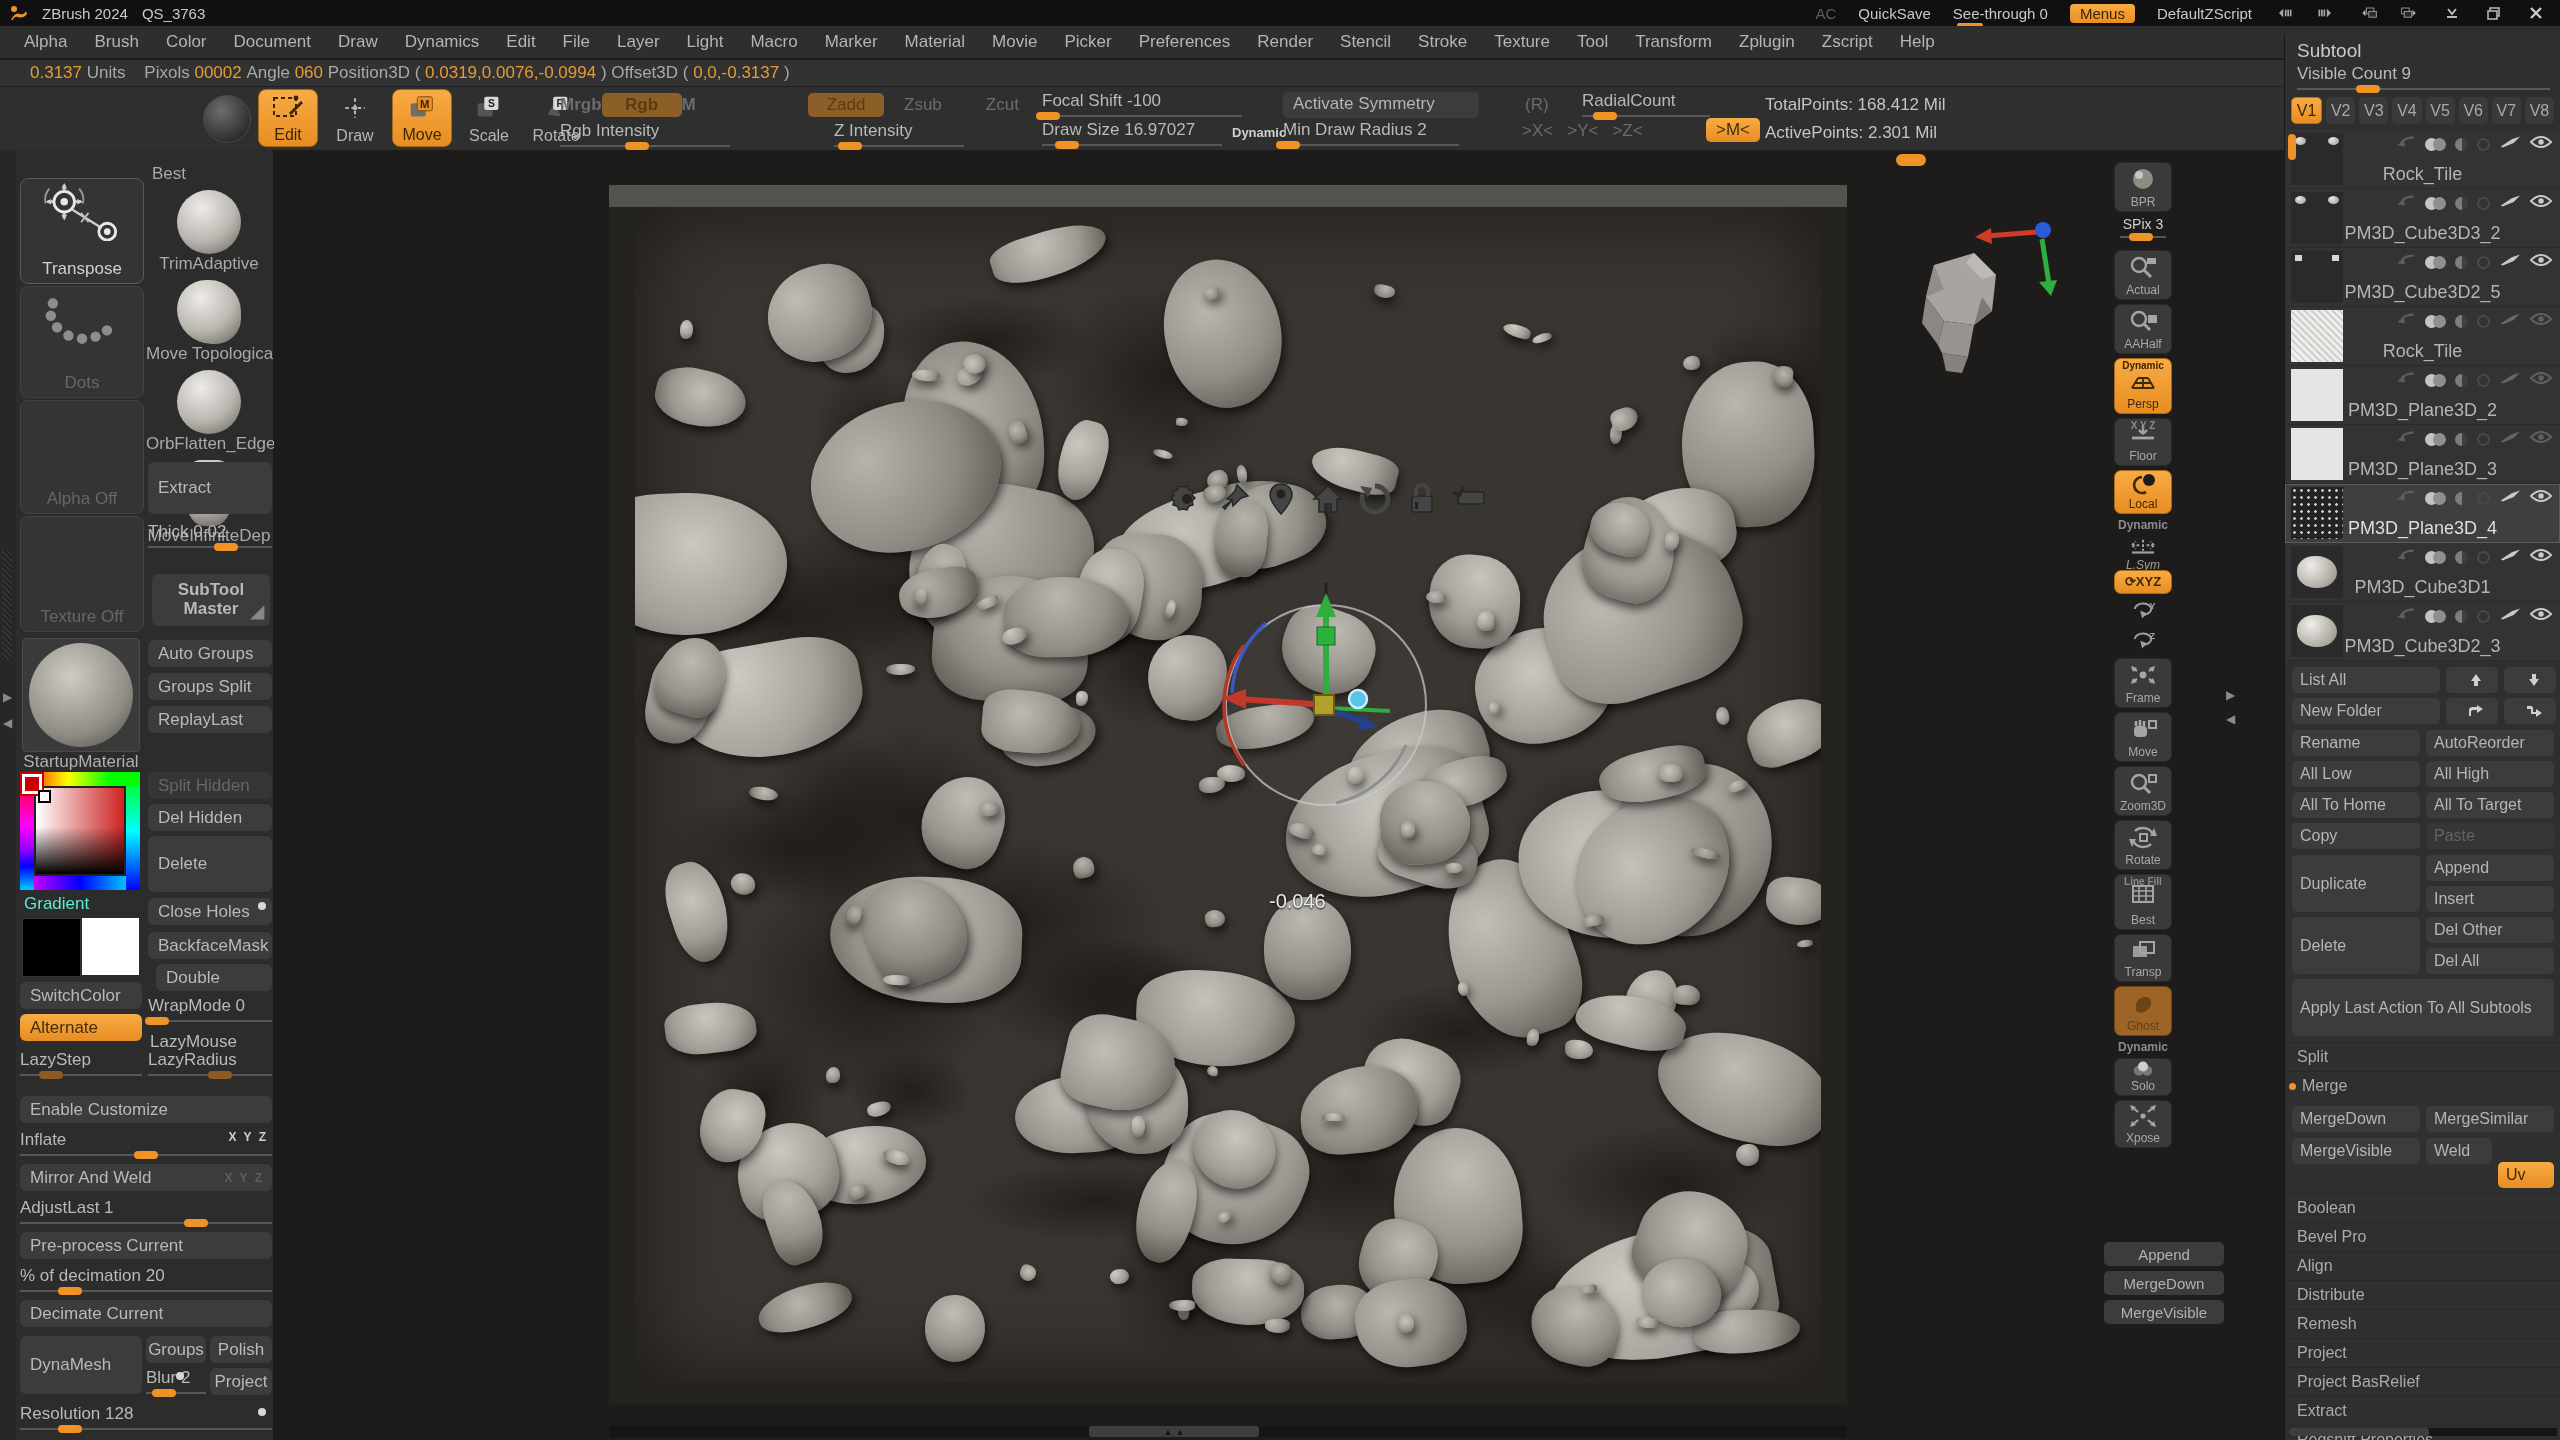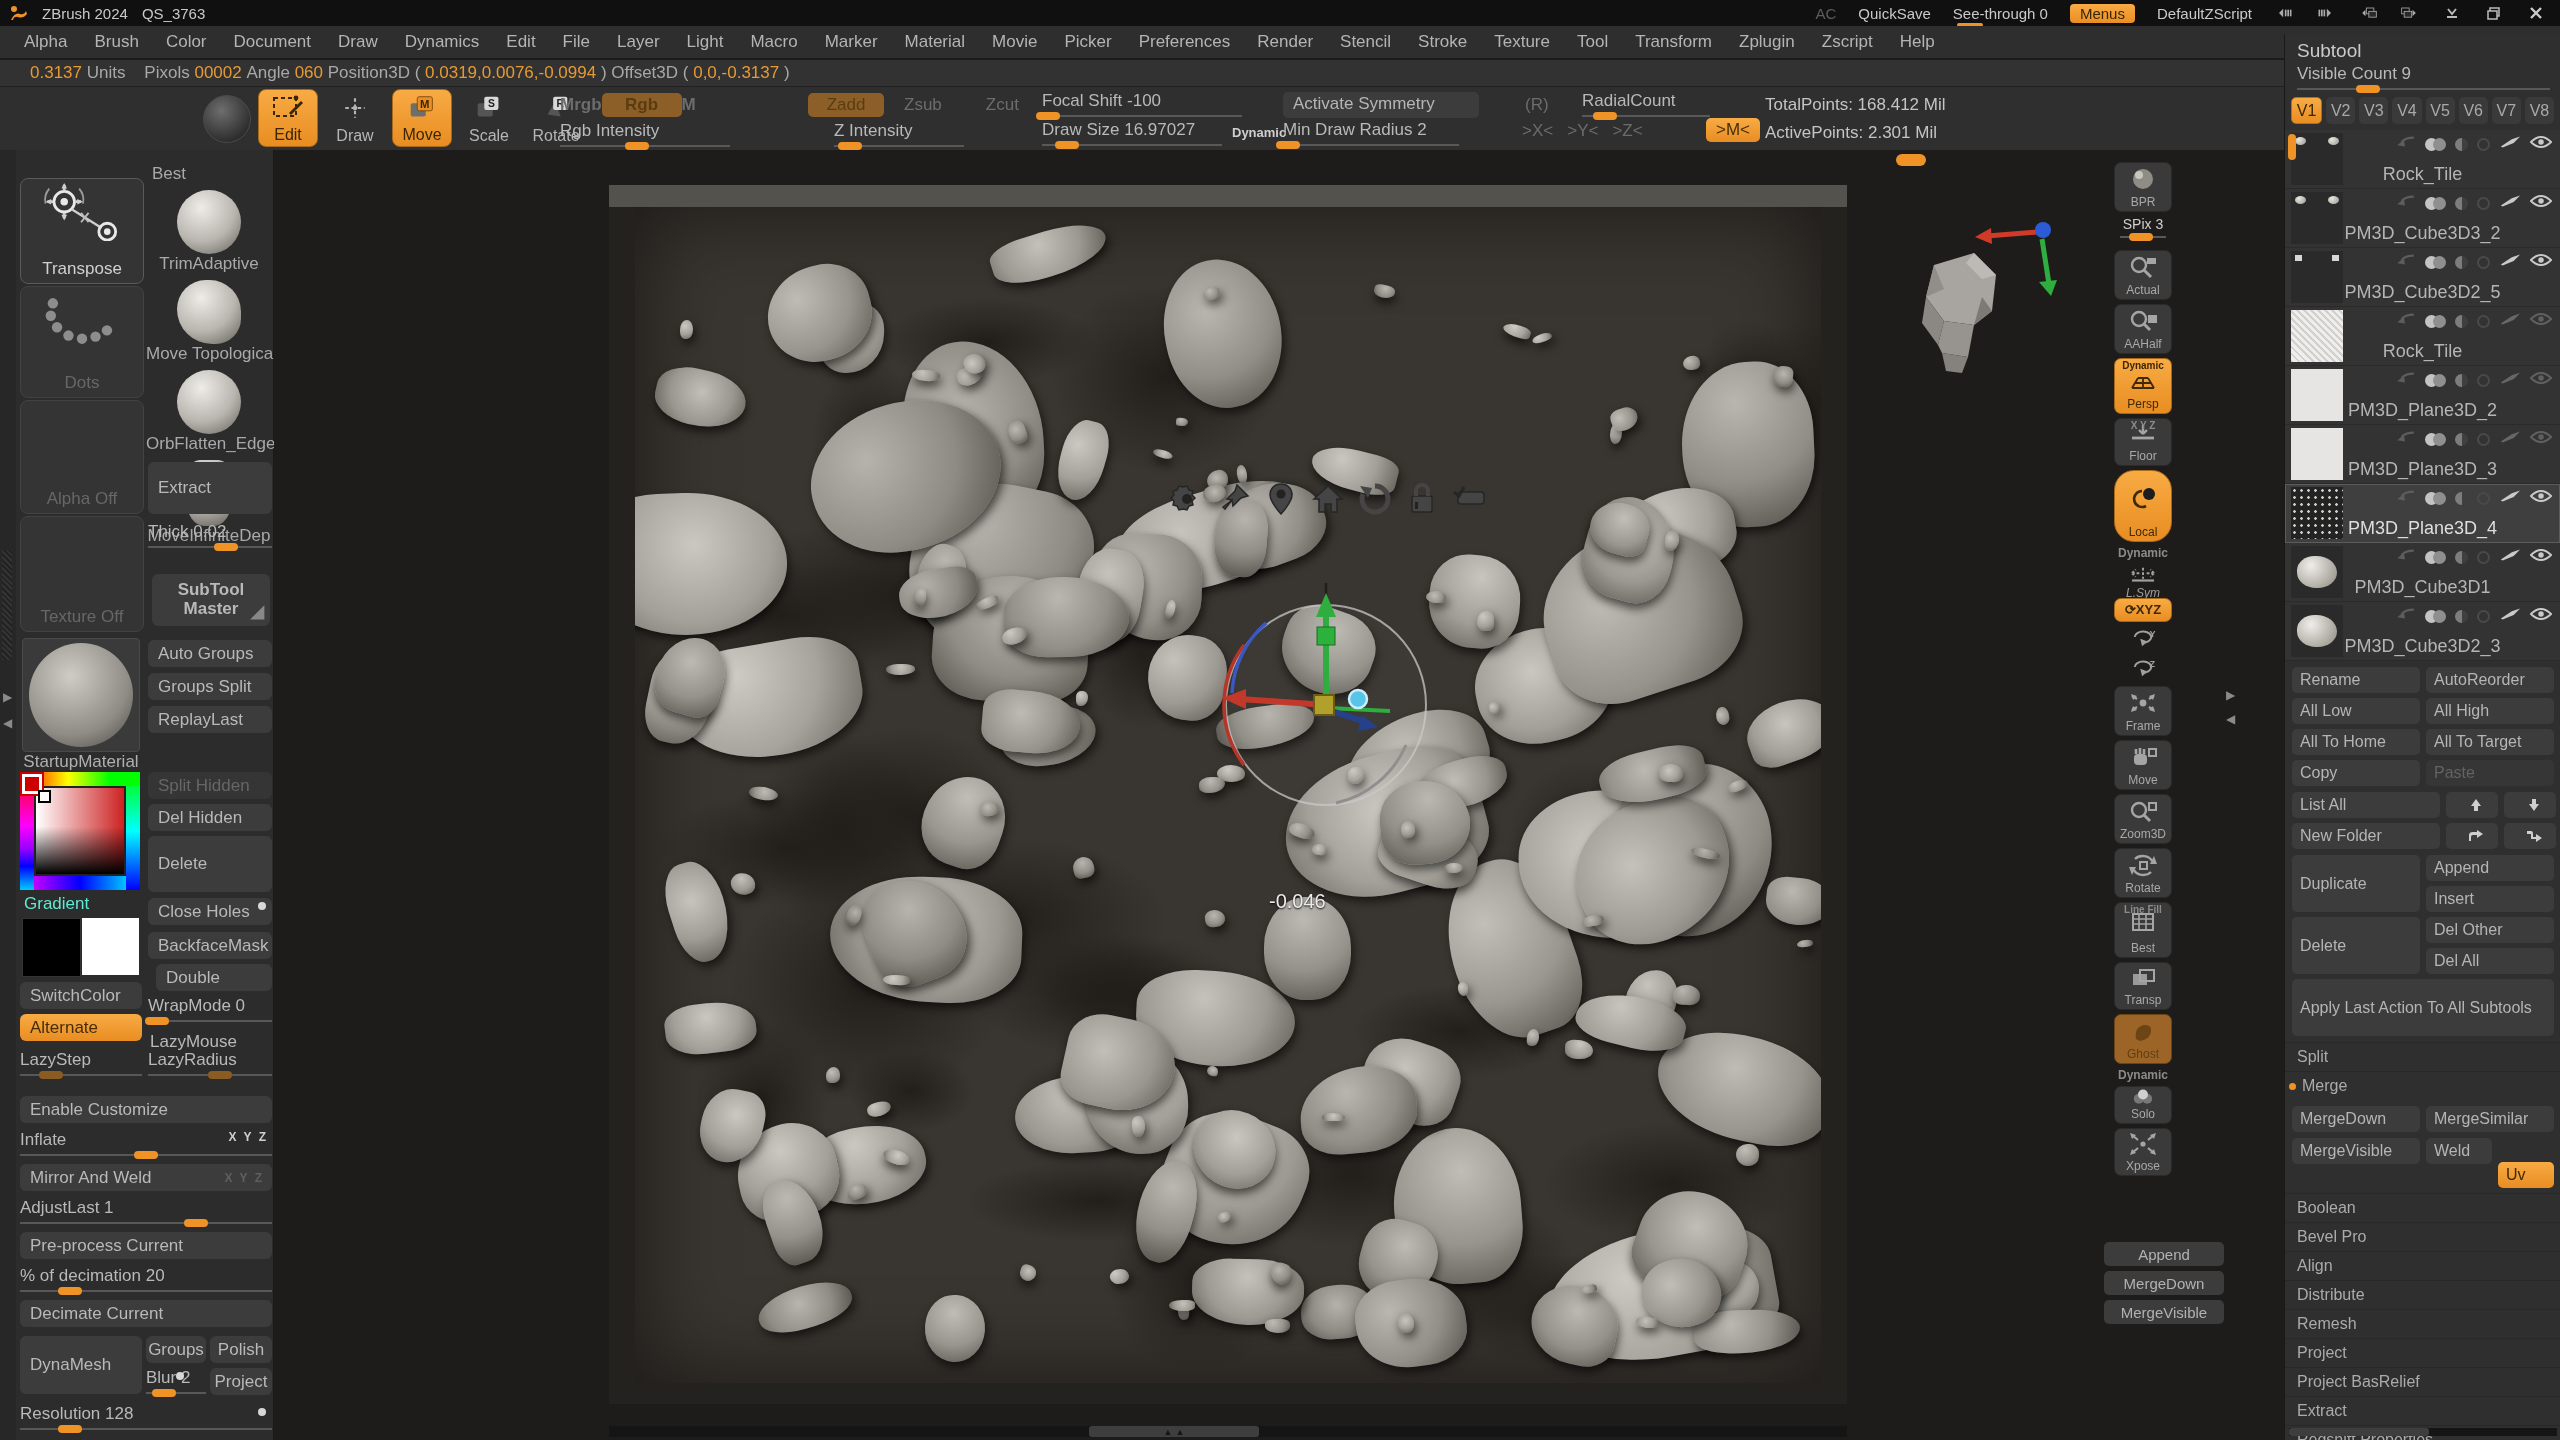--- a/index.html
+++ b/index.html
@@ -858,21 +858,21 @@
       <span>Persp</span>
     </div>
     <div class="shelf-tile " style="height: 48px;">
       <span class="shelf-overlay" style="color:#8b8b8b;">X Y Z</span>
       <svg viewBox="0 0 30 24" style="color:#a5a5a5;">
         <path d="M15 3 V12 M15 12 L11 8 M15 12 L19 8" stroke="currentColor" stroke-width="2.4" fill="none"></path>
         <line x1="4" y1="16" x2="26" y2="16" stroke="currentColor" stroke-width="2.8"></line>
       </svg>
       <span>Floor</span>
     </div>
-    <div class="shelf-tile orange" style="height: 72px; border-radius: 20px;">
+    <div class="shelf-tile orange" style="height: 44px;">
       <svg viewBox="0 0 30 24" style="color:#402905;">
         <path d="M14 5 A8 8 0 1 0 18 20" fill="none" stroke="currentColor" stroke-width="2.6"></path>
         <circle cx="21" cy="8" r="6" fill="#1d1d1d"></circle>
       </svg>
       <span>Local</span>
     </div>
     <div class="shelf-label" style="height: 14px;">Dynamic</div>
     <div class="shelf-plain" style="height: 30px; color: rgb(159, 159, 159); font-style: italic;"><svg viewBox="0 0 30 24">
         <path d="M3 10 H11 M27 10 H19 M3 10 L7 6 M3 10 L7 14 M27 10 L23 6 M27 10 L23 14 M15 4 V16" stroke="currentColor" stroke-width="2.2" fill="none" stroke-dasharray="3 2"></path>
         <line x1="3" y1="18" x2="27" y2="18" stroke="currentColor" stroke-width="2.4"></line>
@@ -1198,54 +1198,54 @@
               </svg></span>
             <span class="eye-on"><svg viewBox="0 0 24 14">
                 <path d="M1 7 Q12 -4 23 7 Q12 18 1 7 Z" fill="none" stroke="currentColor" stroke-width="2"></path>
                 <circle cx="12" cy="7" r="3" fill="currentColor"></circle>
               </svg></span>
           </div>
           <div class="st-name">PM3D_Cube3D2_3</div>
         </div>
       </div>
   </div>
+  <div class="st-2col" style="grid-template-columns:148px 52px 52px;">
+    <div class="stbtn">List All</div>
+    <div class="stbtn arrowbtn">
+        <svg viewBox="0 0 16 16">
+          <path d="M8 2 L13 9 H10 V14 H6 V9 H3 Z" fill="#cfcfcf"></path>
+        </svg>
+      </div>
+    <div class="stbtn arrowbtn">
+        <svg viewBox="0 0 16 16">
+          <path d="M8 14 L3 7 H6 V2 H10 V7 H13 Z" fill="#cfcfcf"></path>
+        </svg>
+      </div>
+    <div class="stbtn">New Folder</div>
+    <div class="stbtn arrowbtn">
+        <svg viewBox="0 0 18 14">
+          <path d="M2 12 V6 Q2 3 6 3 H10 V1 L16 5 L10 9 V6 H6 Q4 6 4 8 V12 Z" fill="#cfcfcf"></path>
+        </svg>
+      </div>
+    <div class="stbtn arrowbtn">
+        <svg viewBox="0 0 18 14">
+          <path d="M2 2 H6 Q8 2 8 5 V8 H11 V5 L17 9 L11 13 V10 H6 V5 H2 Z" fill="#cfcfcf"></path>
+        </svg>
+      </div>
+  </div>
   <div class="st-2col" id="st-pairs">
       <div class="stbtn">Rename</div>
       <div class="stbtn">AutoReorder</div>
       <div class="stbtn">All Low</div>
       <div class="stbtn">All High</div>
       <div class="stbtn">All To Home</div>
       <div class="stbtn">All To Target</div>
       <div class="stbtn">Copy</div>
       <div class="stbtn dim">Paste</div>
     </div>
-  <div class="st-2col" style="grid-template-columns:148px 52px 52px;">
-    <div class="stbtn">List All</div>
-    <div class="stbtn arrowbtn">
-        <svg viewBox="0 0 16 16">
-          <path d="M8 2 L13 9 H10 V14 H6 V9 H3 Z" fill="#cfcfcf"></path>
-        </svg>
-      </div>
-    <div class="stbtn arrowbtn">
-        <svg viewBox="0 0 16 16">
-          <path d="M8 14 L3 7 H6 V2 H10 V7 H13 Z" fill="#cfcfcf"></path>
-        </svg>
-      </div>
-    <div class="stbtn">New Folder</div>
-    <div class="stbtn arrowbtn">
-        <svg viewBox="0 0 18 14">
-          <path d="M2 12 V6 Q2 3 6 3 H10 V1 L16 5 L10 9 V6 H6 Q4 6 4 8 V12 Z" fill="#cfcfcf"></path>
-        </svg>
-      </div>
-    <div class="stbtn arrowbtn">
-        <svg viewBox="0 0 18 14">
-          <path d="M2 2 H6 Q8 2 8 5 V8 H11 V5 L17 9 L11 13 V10 H6 V5 H2 Z" fill="#cfcfcf"></path>
-        </svg>
-      </div>
-  </div>
   <div class="st-2col">
     <div class="stbtn tall">Duplicate</div>
     <div class="stbtn">Append</div>
     <div class="stbtn">Insert</div>
     <div class="stbtn tall">Delete</div>
     <div class="stbtn">Del Other</div>
     <div class="stbtn">Del All</div>
     <div class="stbtn wide">Apply Last Action To All Subtools</div>
   </div>
   <div class="st-section" style="margin-top:6px;">

